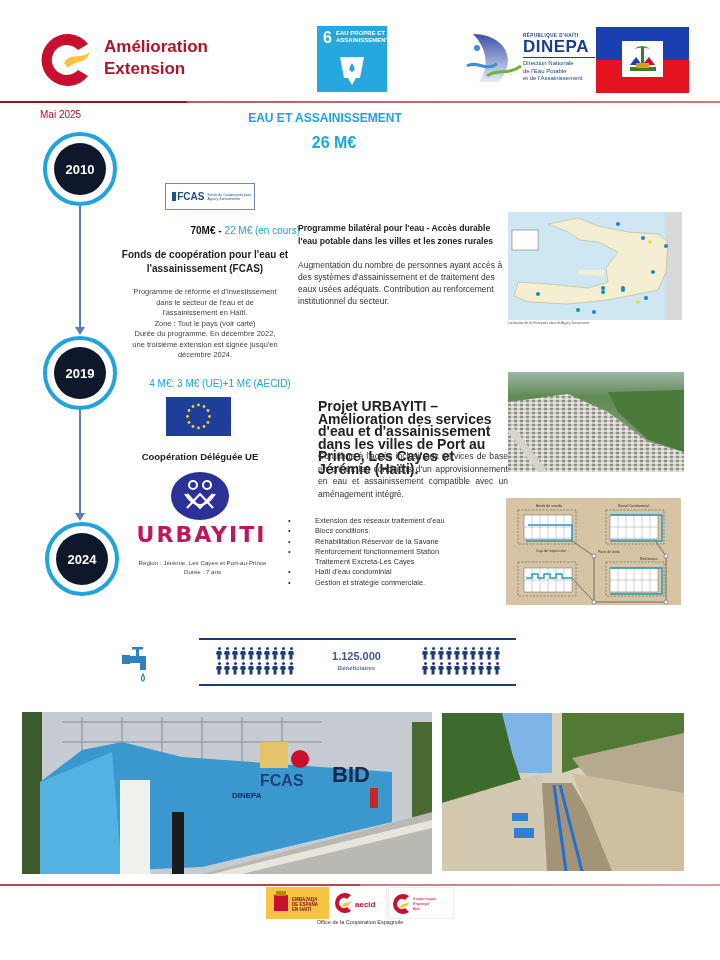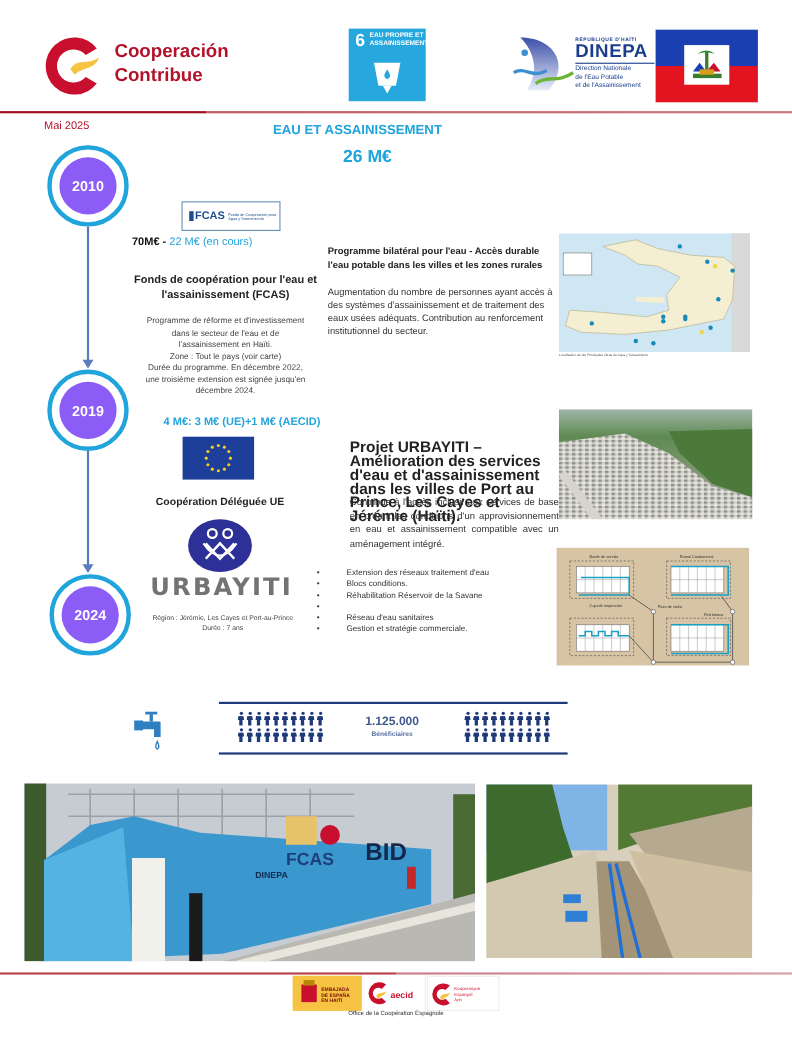--- a/index.html
+++ b/index.html
@@ -24,47 +24,47 @@
   .flag .red { height: 33px; background: #e3141f; }
   .flag .panel { position: absolute; left: 26px; top: 14px; width: 41px; height: 36px; background: #fff; }
   .hr-top { left: 0; top: 101px; width: 720px; height: 2px; background: linear-gradient(to right, #a0101e 0%, #a0101e 26%, #c25a60 26%, #c97a7e 100%); }
 
   .date { left: 40px; top: 109px; font-size: 10px; color: #b3122b; }
   .title { left: 200px; top: 111px; width: 250px; text-align: center; color: #1fa4dc; font-size: 12px; font-weight: bold; }
   .title2 { left: 284px; top: 134px; width: 100px; text-align: center; color: #1fa4dc; font-size: 16px; font-weight: bold; }
 
   
   .ring { width: 74px; height: 74px; border: 4px solid #1fa4dc; border-radius: 50%; background: #fff; }
-  .ring .core { position: absolute; left: 7px; top: 7px; width: 52px; height: 52px; border-radius: 50%; background: #8b5cf6;
+  .ring .core { position: absolute; left: 7px; top: 7px; width: 52px; height: 52px; border-radius: 50%; background: #0f172a;
                 color: #fff; font-weight: bold; font-size: 13px; display: flex; align-items: center; justify-content: center; }
   .vline { width: 2px; background: #5a7bbd; }
   .arrowhead { width: 0; height: 0; border-left: 5px solid transparent; border-right: 5px solid transparent; border-top: 8px solid #5a7bbd; }
 
   
   .fcas-logo { left: 165px; top: 183px; width: 90px; height: 27px; border: 1px solid #6b8dbb; background: #fff;
                display: flex; align-items: center; padding-left: 6px; }
   .fcas-logo .sq { width: 7px; height: 9px; background: #1d4f8f; margin-right: 1px; }
   .fcas-logo .t { font-weight: bold; font-size: 10px; color: #1d4f8f; font-family: "Liberation Sans", sans-serif; }
   .fcas-logo .s { font-size: 3.5px; color: #1d4f8f; margin-left: 3px; line-height: 4px; }
-  .amount1 { left: 120px; top: 215px; width: 180px; text-align: left; font-size: 10px; }
+  .amount1 { left: 120px; top: 225px; width: 180px; text-align: right; font-size: 10px; }
   .amount1 b { font-weight: bold; color: #111; }
   .amount1 .blue { color: #1fa4dc; }
   .fcas-name { left: 110px; top: 248px; width: 190px; text-align: center; font-size: 10px; font-weight: bold; line-height: 14px; }
   .fcas-desc { left: 110px; top: 287px; width: 190px; text-align: center; font-size: 7.5px; color: #444; line-height: 10.5px; }
 
   .prog-title { left: 298px; top: 222px; width: 212px; font-size: 8.6px; font-weight: bold; line-height: 12.5px; }
   .prog-desc { left: 298px; top: 259px; width: 212px; font-size: 8.5px; line-height: 12px; color: #333; }
   .map { left: 508px; top: 212px; width: 174px; height: 115px; }
 
   
-  .amount2 { left: 120px; top: 378px; width: 200px; text-align: center; font-size: 10px; font-weight: bold; color: #1fa4dc; }
+  .amount2 { left: 120px; top: 378px; width: 200px; text-align: center; font-size: 10px; font-weight: normal; color: #1fa4dc; }
   .eu-flag { left: 166px; top: 397px; width: 65px; height: 39px; background: #1d3f99; }
   .coop-ue { left: 120px; top: 451px; width: 160px; text-align: center; font-size: 9.5px; font-weight: bold; }
   .urb-circle { left: 171px; top: 472px; width: 58px; height: 48px; border-radius: 50%; background: #2c3097; }
-  .urb-text { left: 134px; top: 522px; width: 135px; text-align: center; font-size: 22px; font-weight: 900; color: #737373; letter-spacing: 2px;
+  .urb-text { left: 134px; top: 522px; width: 135px; text-align: center; font-size: 22px; font-weight: 900; color: #be185d; letter-spacing: 2px;
               font-family: "DejaVu Sans", sans-serif; }
   .urb-region { left: 115px; top: 558px; width: 175px; text-align: center; font-size: 6.2px; color: #444; line-height: 9px; }
 
   .urb-title { left: 318px; top: 400px; width: 190px; font-size: 14px; font-weight: bold; line-height: 12.5px; }
   .urb-desc { left: 318px; top: 450px; width: 190px; font-size: 8.6px; line-height: 12.5px; text-align: justify; color: #333; }
   .urb-list { left: 288px; top: 516px; width: 215px; font-size: 7.4px; color: #333; line-height: 10.3px; list-style: none; }
   .urb-list li { display: flex; }
   .urb-list li .b { width: 27px; flex-shrink: 0; }
   .city-photo { left: 508px; top: 372px; width: 176px; height: 100px; }
   .diagram { left: 506px; top: 498px; width: 175px; height: 107px; background: #d7c4a4; }
@@ -94,22 +94,22 @@
 </head>
 <body>
 
 <div class="abs logo-c">
   <svg width="60" height="60" viewBox="0 0 60 60">
     <path d="M52 14 A26 26 0 1 0 52 46 L42 40 A15 15 0 1 1 42 20 Z" fill="#c8102e"></path>
     <path d="M28 33 C34 22 44 30 54 22 C50 34 40 30 32 38 Z" fill="#f6c343"></path>
   </svg>
 </div>
 <div class="abs brand-text">
-  <div>Cooperación</div>
-  <div>Contribue</div>
+  <div>Amélioration</div>
+  <div>Extension</div>
 </div>
 
 <div class="abs sdg">
   <span class="num">6</span>
   <span class="lbl">
     <div>EAU PROPRE ET</div>
     <div>ASSAINISSEMENT</div>
   </span>
   <svg width="26" height="30" viewBox="0 0 26 30">
     <path d="M1 1 H25 L21 22 H5 Z" fill="#fff"></path>
@@ -271,24 +271,25 @@
   <li>
       <span class="b">•</span>
       <span>Blocs conditions.</span>
     </li>
   <li>
       <span class="b">•</span>
       <span>Réhabilitation Réservoir de la Savane</span>
     </li>
   <li>
       <span class="b">•</span>
+      <span style="width:150px">Renforcement fonctionnement Station Traitement Excreta-Les Cayes</span>
     </li>
   <li>
       <span class="b">•</span>
-      <span>Réseau d'eau sanitaires</span>
+      <span>Haïti d'eau condominial</span>
     </li>
   <li>
       <span class="b">•</span>
       <span>Gestion et stratégie commerciale.</span>
     </li>
 </ul>
 
 <div class="abs city-photo">
   <svg width="176" height="100" viewBox="0 0 176 100">
     <defs>

